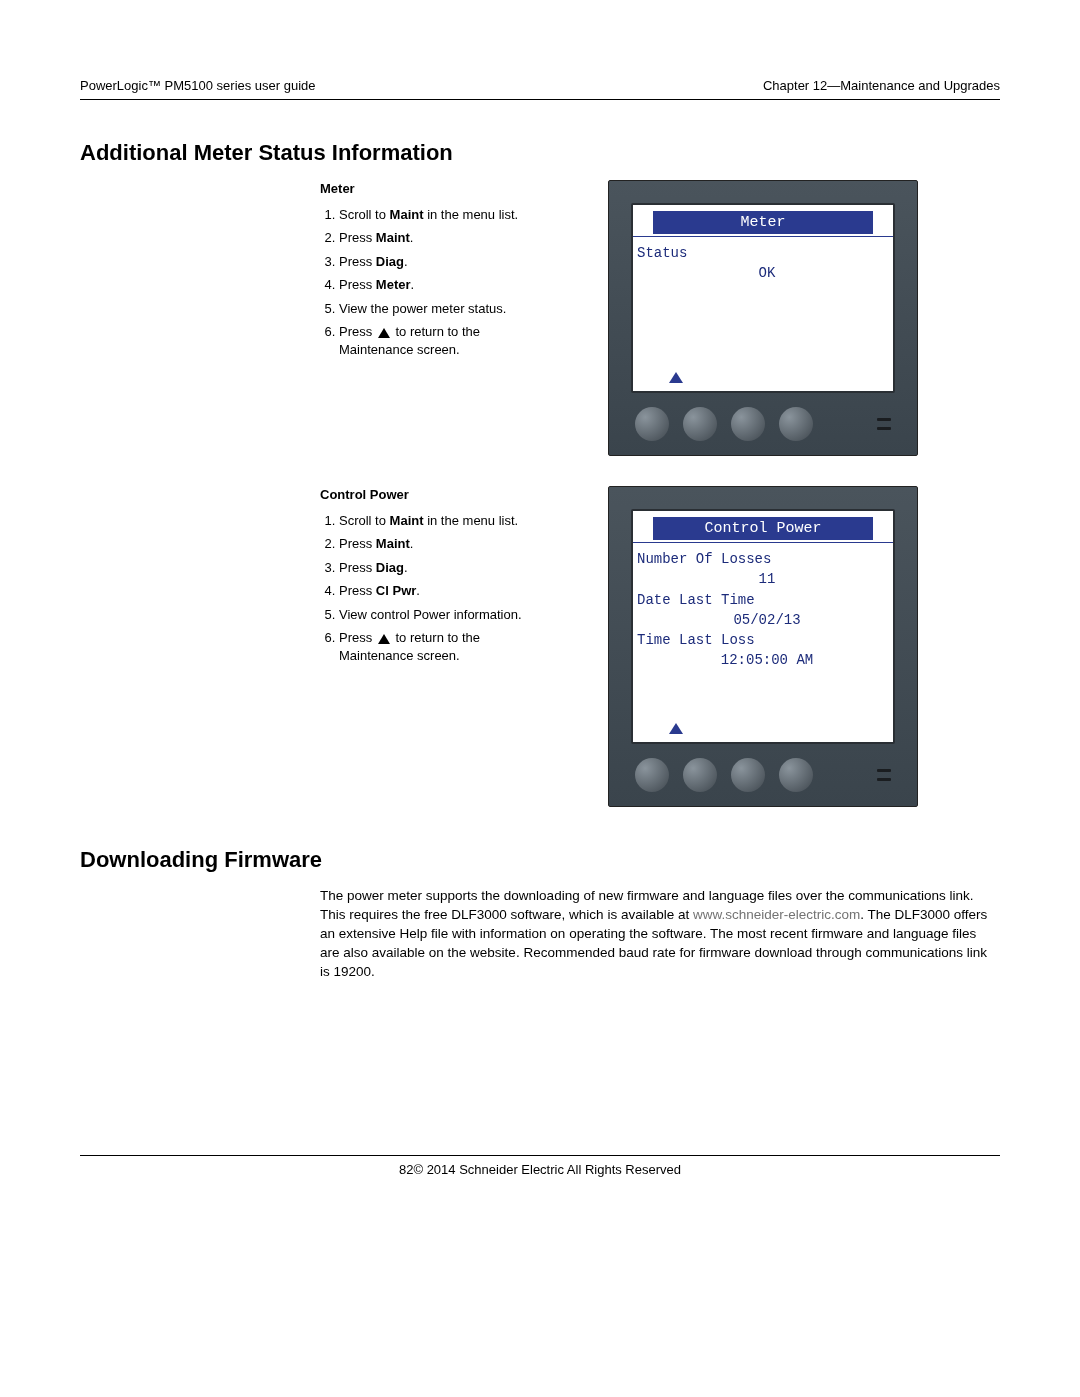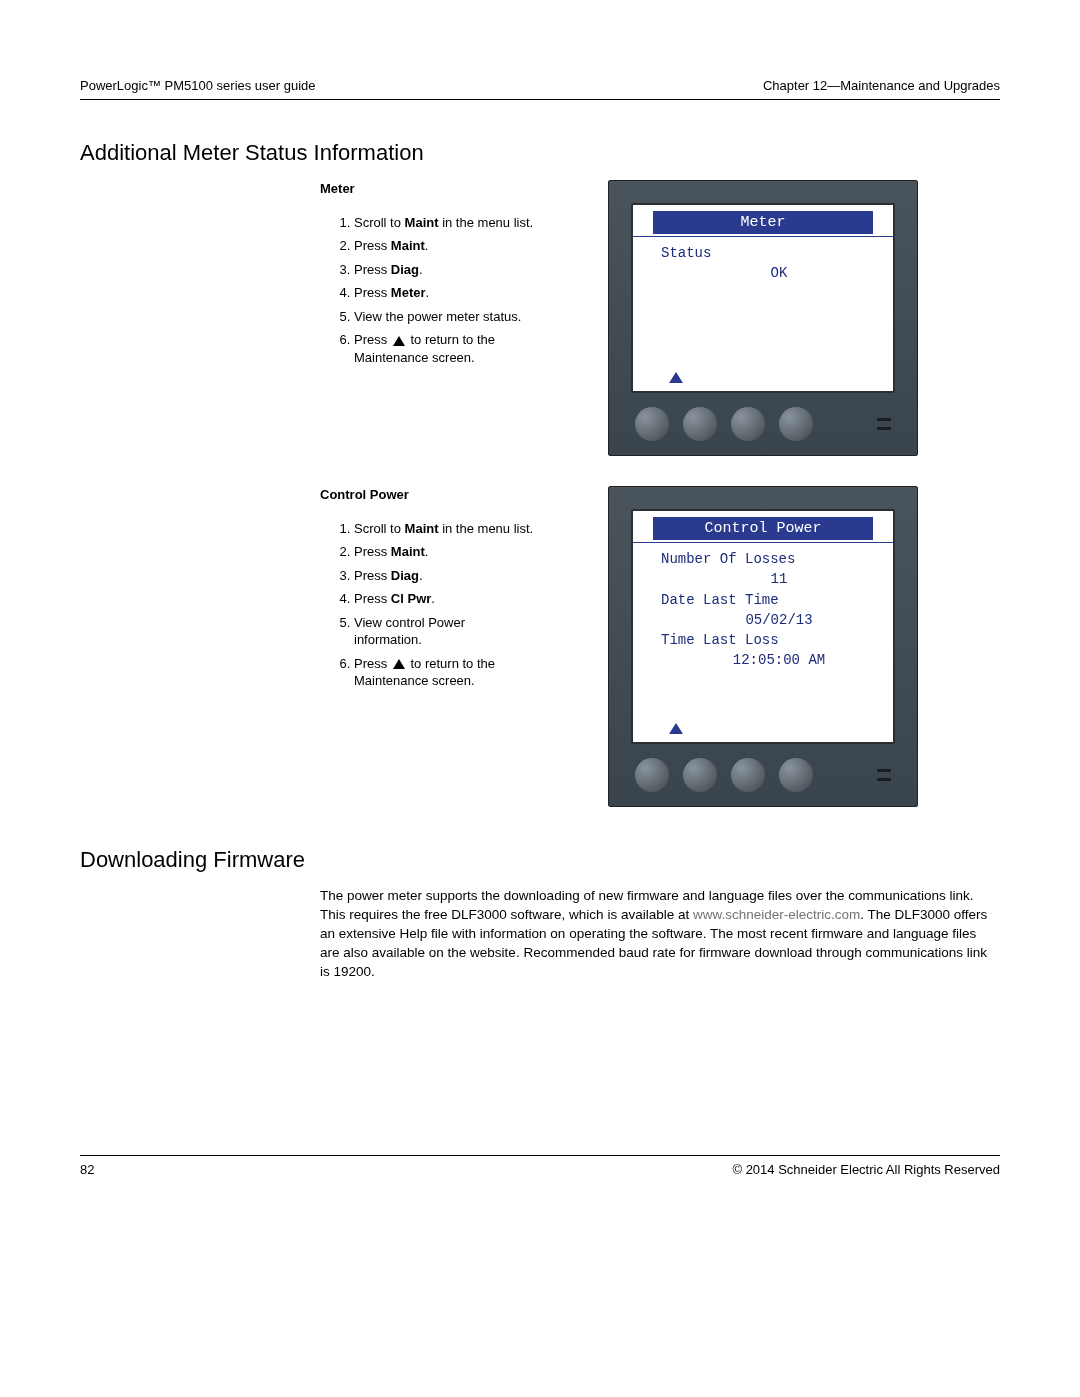--- a/index.html
+++ b/index.html
@@ -21,28 +21,28 @@
     display: flex;
     justify-content: space-between;
     font-size: 13px;
     padding-bottom: 6px;
     border-bottom: 1px solid #000;
   }
   .footer-row {
     position: absolute;
     left: 80px; right: 80px; bottom: 220px;
     display: flex;
-    justify-content: space-between;
+    justify-content: center;
     font-size: 13px;
     padding-top: 6px;
     border-top: 1px solid #000;
   }
   h2.section {
     font-size: 22px;
-    font-weight: normal;
+    font-weight: bold;
     margin: 40px 0 14px 0;
   }
   .content-row {
     display: flex;
     align-items: flex-start;
     margin-bottom: 30px;
     gap: 28px;
   }
   .text-col {
     width: 230px;
@@ -50,21 +50,21 @@
     font-size: 13px;
     line-height: 1.35;
   }
   .subhead {
     font-weight: bold;
     margin-bottom: 8px;
     font-size: 13px;
   }
   ol.steps {
     padding-left: 18px;
-    margin: 16px;
+    margin: 1px;
   }
   ol.steps li {
     margin-bottom: 6px;
   }
   .b { font-weight: bold; }
   .tri-up {
     display: inline-block;
     width: 0; height: 0;
     border-left: 6px solid transparent;
     border-right: 6px solid transparent;
@@ -99,21 +99,21 @@
     padding: 3px 0;
     font-size: 15px;
     margin: 6px 20px 0 20px;
   }
   .lcd-sep {
     height: 1px;
     background: #2a3a8f;
     margin-top: 2px;
   }
   .lcd-body {
-    padding: 6px 12px 0 28px;
+    padding: 6px 12px 0 4px;
     color: #1c2b7a;
     font-size: 14px;
     line-height: 1.45;
   }
   .lcd-body .indent { padding-left: 16px; text-align: center; }
   .lcd-up {
     position: absolute;
     left: 36px;
     display: inline-block;
     width: 0; height: 0;

